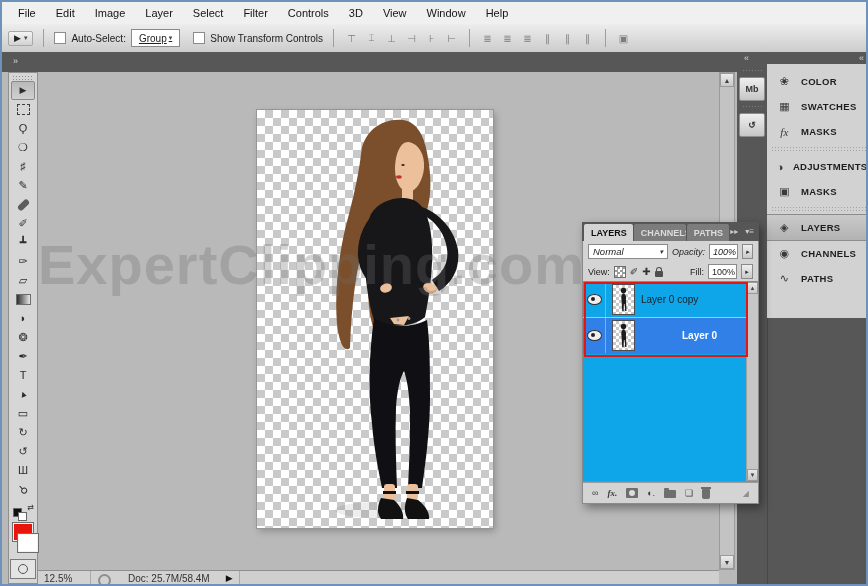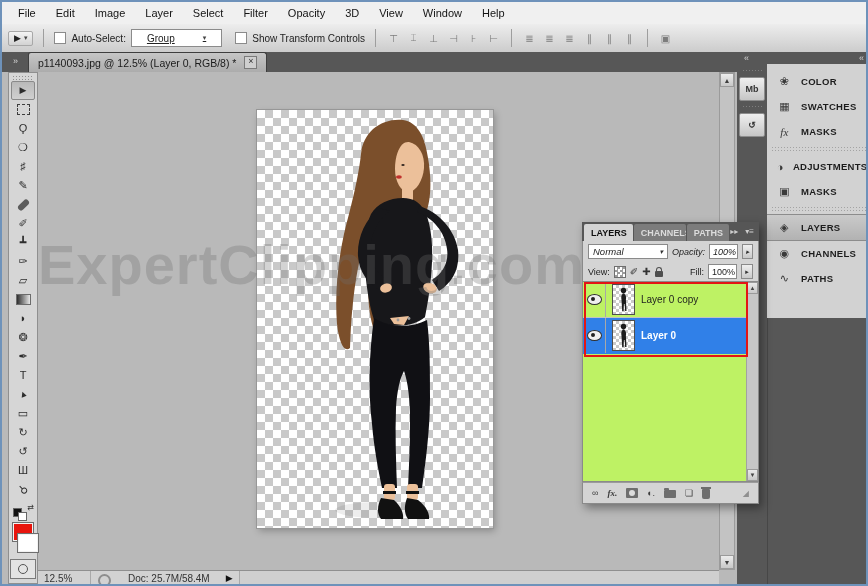--- a/index.html
+++ b/index.html
@@ -15,22 +15,22 @@
 
   
   .optionsbar{position:absolute;left:0;top:22px;right:0;height:28px;
               background:linear-gradient(#ededed,#cccccc);border-bottom:1px solid #969696;
               display:flex;align-items:center;padding:0 6px;font-size:10px;color:#222;gap:5px;}
   .tool-preset{display:flex;align-items:center;gap:3px;padding:2px 5px;border:1px solid #a8a8a8;
                border-radius:2px;background:linear-gradient(#f4f4f4,#d2d2d2);}
   .tp-arrow{font-size:7px;color:#444;}
   .vsep{width:1px;height:18px;background:#9e9e9e;margin:0 5px;}
   .cb{width:10px;height:10px;background:#fff;border:1px solid #8b8b8b;flex:none;}
-  .mini-select{display:flex;align-items:center;gap:28px;background:#fff;border:1px solid #8b8b8b;
-               height:16px;padding:0 15px;margin-right:8px;text-decoration:underline;}
+  .mini-select{display:flex;align-items:center;gap:2px;background:#fff;border:1px solid #8b8b8b;
+               height:16px;padding:0 7px;margin-right:8px;text-decoration:underline;}
   .alicon{font-size:10px;color:#7c7c7c;width:15px;text-align:center;}
 
   
   .tabbar{position:absolute;left:0;top:50px;width:735px;height:20px;background:#575757;
           display:flex;align-items:flex-end;}
   .tab-collapse{width:26px;color:#d8d8d8;font-size:9px;text-align:center;padding-bottom:6px;letter-spacing:-1px;}
   .doctab{height:19px;background:linear-gradient(#c6c6c6,#acacac);display:flex;align-items:center;
           gap:8px;padding:0 9px;font-size:10.5px;color:#1b1b1b;border:1px solid #3e3e3e;border-bottom:none;
           border-radius:3px 3px 0 0;}
   .tab-close{width:11px;height:11px;border:1px solid #7a7a7a;background:#cfcfcf;font-size:9px;
@@ -127,24 +127,24 @@
   .numfield{width:29px;height:15px;background:#fff;border:1px solid #8a8a8a;text-align:right;
             padding:0 3px;font-size:9px;line-height:15px;box-sizing:border-box;}
   .spin{width:12px;height:15px;background:linear-gradient(#efefef,#c9c9c9);border:1px solid #8a8a8a;
         font-size:7px;color:#333;text-align:center;line-height:14px;box-sizing:border-box;}
   .lockchk{width:10px;height:10px;border:1px solid #6f6f6f;
            background:conic-gradient(#9c9c9c 25%,#fff 0 50%,#9c9c9c 0 75%,#fff 0);background-size:5px 5px;}
   .lockglyph{font-size:10px;color:#333;line-height:1;}
   .padlock{width:8px;height:6px;background:#4f4f4f;position:relative;margin-top:4px;border-radius:1px;}
   .padlock::before{content:"";position:absolute;top:-4px;left:1px;width:4px;height:4px;
                    border:1.5px solid #4f4f4f;border-bottom:none;border-radius:3px 3px 0 0;}
-  .lp-list{position:relative;height:201px;background:#bef264;border:1px solid #8a8a8a;box-sizing:border-box;}
+  .lp-list{position:relative;height:201px;background:#0ea5e9;border:1px solid #8a8a8a;box-sizing:border-box;}
   .lrow{height:35px;display:flex;align-items:center;border-bottom:1px solid #c2c2c2;padding-right:14px;}
   .lrow.sel{background:#3080e8;color:#fff;border-bottom-color:#3080e8;}
-  .lrow.sel .lname{font-weight:bold;}
+  .lrow.sel .lname{font-weight:bold;margin-left:41px;}
   .eyecell{width:22px;height:100%;border-right:1px solid #a8a8a8;display:flex;align-items:center;
            justify-content:center;flex:none;}
   .eye{width:13px;height:9px;border:1px solid #2f2f2f;border-radius:50%;position:relative;background:#efefef;}
   .eye::after{content:"";position:absolute;width:4px;height:4px;border-radius:50%;background:#222;top:1.5px;left:3.5px;}
   .thumb{width:21px;height:29px;margin:0 7px;outline:1px solid #4e4e4e;position:relative;flex:none;
          background-color:#fff;background-image:conic-gradient(#c9c9c9 25%,#fff 0 50%,#c9c9c9 0 75%,#fff 0);
          background-size:6px 6px;}
   .thumb svg{position:absolute;left:0;top:0;}
   .redbox{position:absolute;left:1px;top:0;width:160px;height:71px;border:2px solid #e31515;
           z-index:6;pointer-events:none;}
@@ -176,21 +176,21 @@
 
 <div class="win">
 
   <div class="menubar">
     <span class="menu-item">File</span>
     <span class="menu-item">Edit</span>
     <span class="menu-item">Image</span>
     <span class="menu-item">Layer</span>
     <span class="menu-item">Select</span>
     <span class="menu-item">Filter</span>
-    <span class="menu-item">Opacity</span>
+    <span class="menu-item">Controls</span>
     <span class="menu-item">3D</span>
     <span class="menu-item">View</span>
     <span class="menu-item">Window</span>
     <span class="menu-item">Help</span>
   </div>
 
   <div class="optionsbar">
     <div class="tool-preset">
       <span class="tg small">▶</span>
       <span class="tp-arrow">▾</span>
@@ -217,24 +217,20 @@
     <span class="alicon">≣</span>
     <span class="alicon">∥</span>
     <span class="alicon">∥</span>
     <span class="alicon">∥</span>
     <span class="vsep"></span>
     <span class="alicon">▣</span>
   </div>
 
   <div class="tabbar">
     <span class="tab-collapse">»</span>
-    <div class="doctab">
-      <span>p1140093.jpg @ 12.5% (Layer 0, RGB/8) *</span>
-      <span class="tab-close">×</span>
-    </div>
   </div>
 
   <div class="toolbox">
     <div class="grip"></div>
     <div class="tool sel">
         <span class="tg small">▶</span>
       </div>
     <div class="tool">
         <span class="icon-marq"></span>
       </div>

